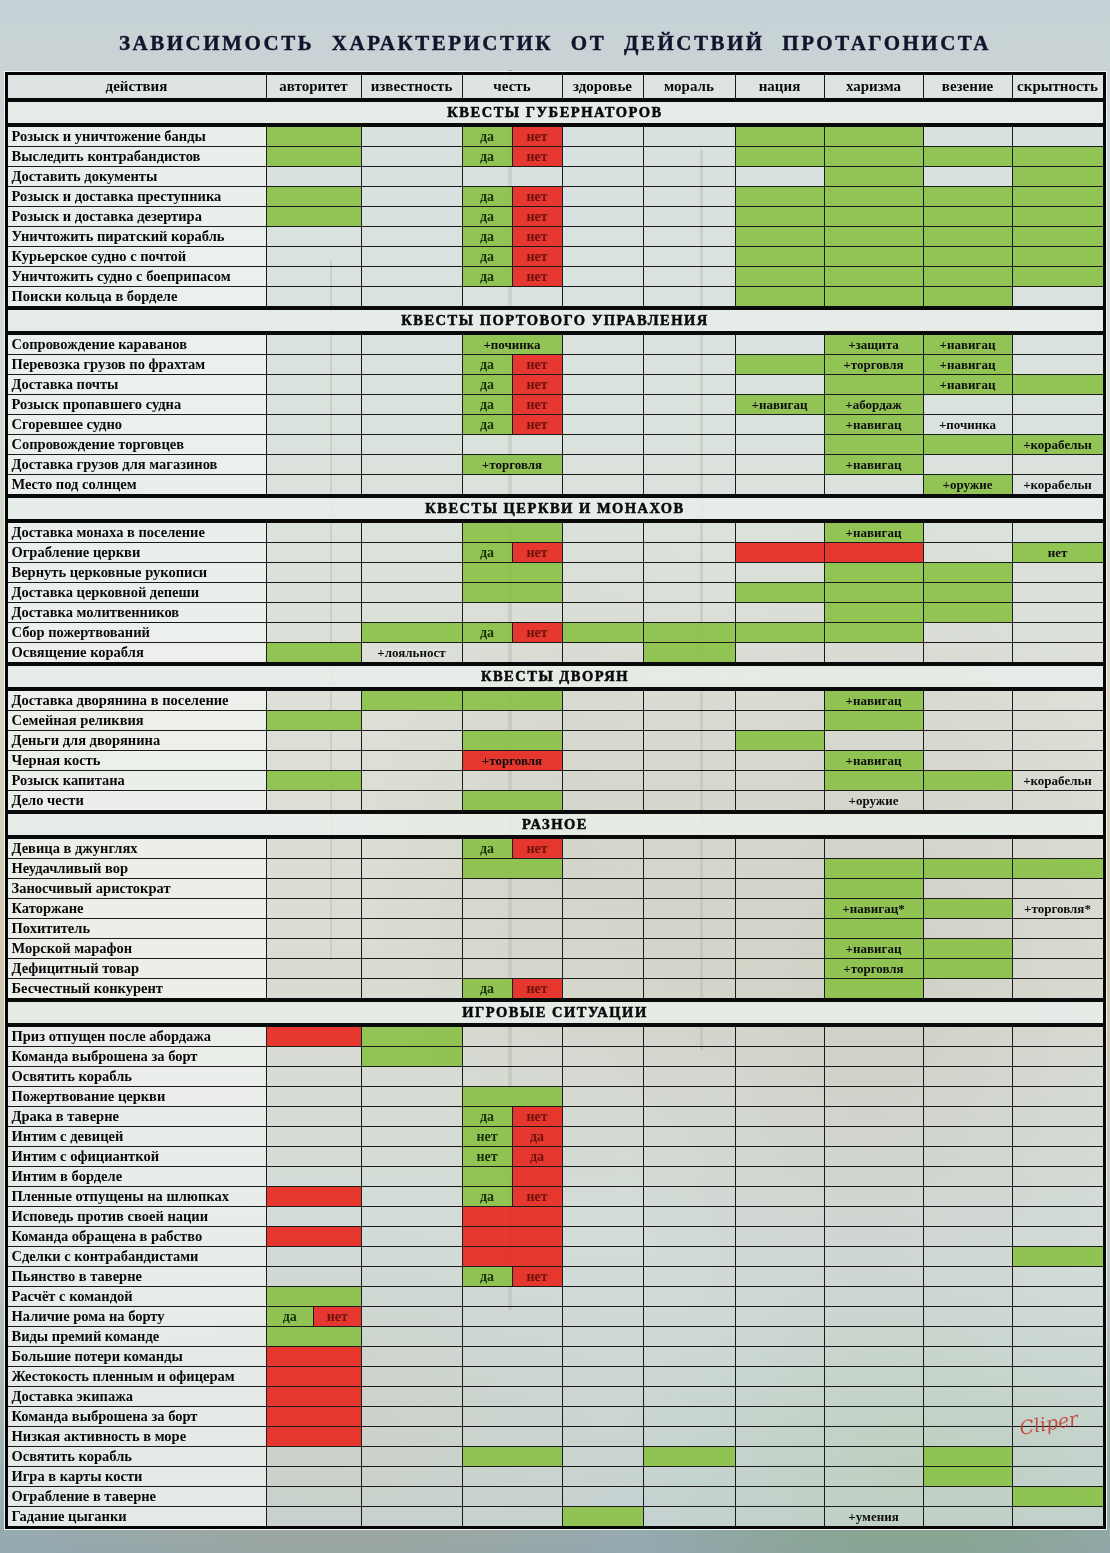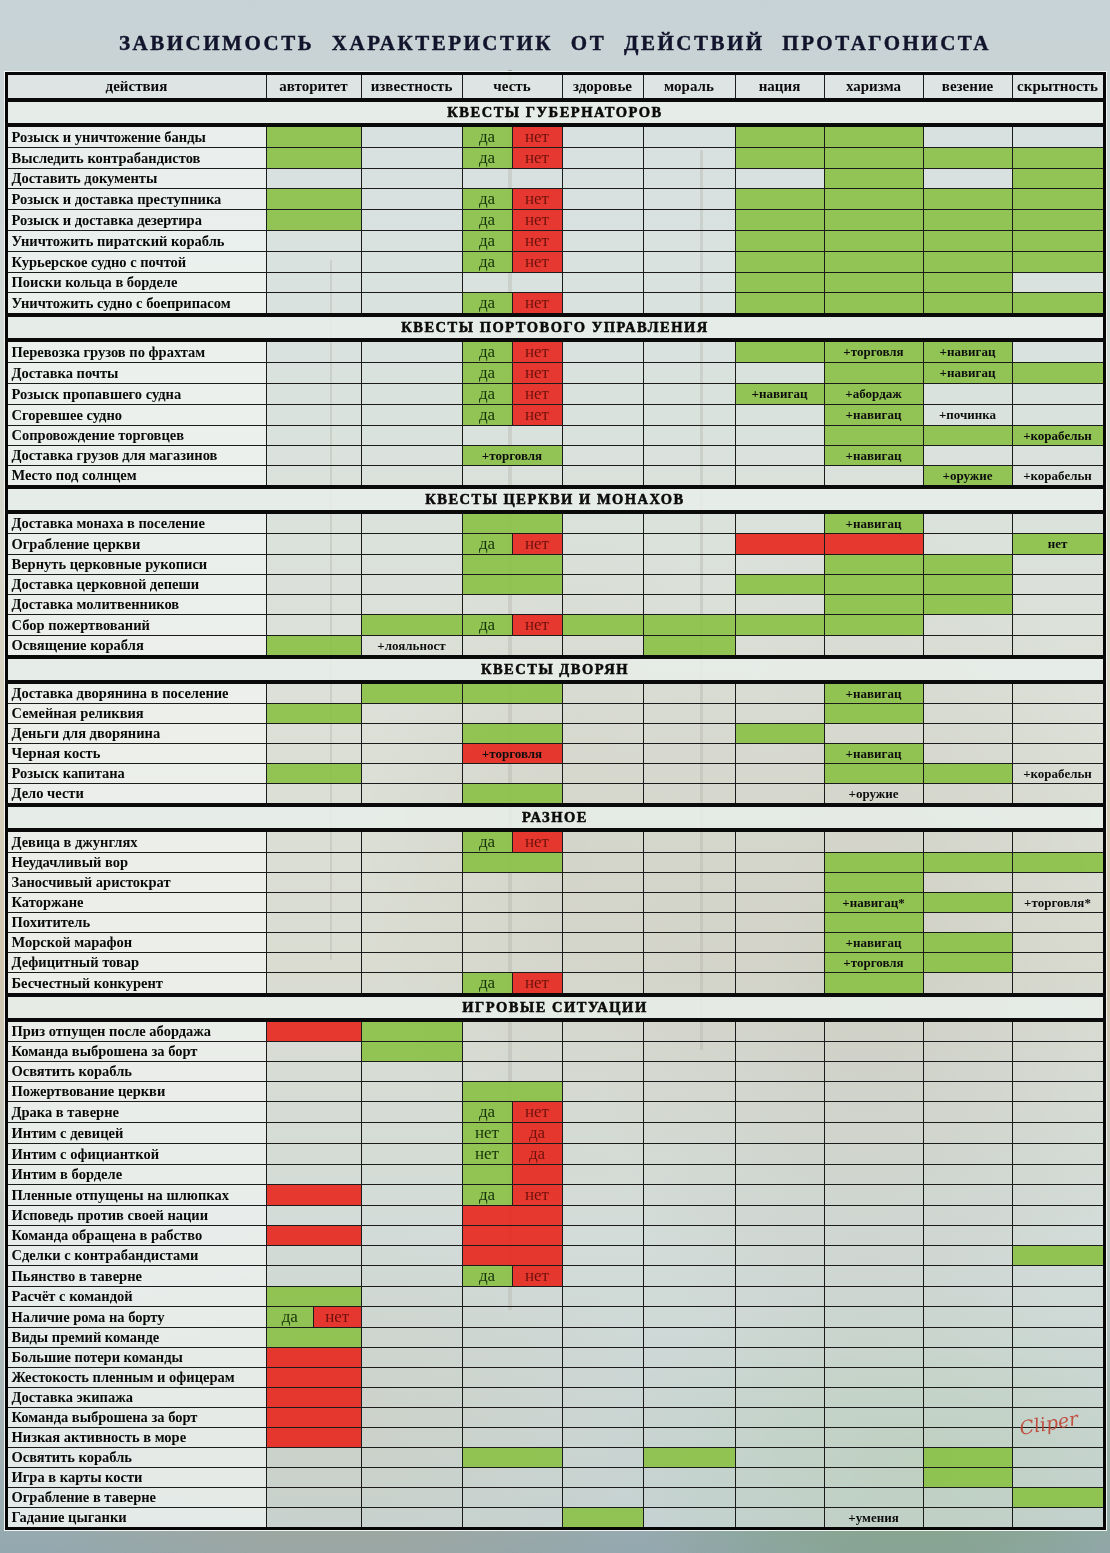--- a/index.html
+++ b/index.html
@@ -60,21 +60,21 @@
     padding-left:4px;white-space:nowrap;
   }
   td.stat{height:19px;background:rgba(221,230,228,.66);}
   td.stat .fill{width:100%;height:100%;display:flex;align-items:center;justify-content:center;
     font-size:13px;font-weight:bold;color:#0d0d0d;white-space:nowrap;}
   .bg-g{background:rgba(139,193,72,.92);}
   .bg-r{background:rgba(231,41,33,.92);}
   .bg-n{background:transparent;}
   .split{display:flex;width:100%;height:100%;}
   .split .half{flex:1;display:flex;align-items:center;justify-content:center;
-    font-size:17px;font-weight:normal;}
+    font-size:14px;font-weight:bold;}
   .split .half.left{border-right:1px solid #1b1b1b;}
   .t-yes{color:#17320a;}
   .t-no{color:#6e120b;}
 
   .signature{
     position:absolute;z-index:3;right:32px;top:1412px;
     font-family:"DejaVu Serif",serif;font-style:italic;
     font-size:19px;color:#c03a2b;transform:rotate(-10deg);opacity:.85;
   }
 </style>
@@ -283,64 +283,82 @@
           <div class="fill bg-g"></div>
         </td>
         <td class="stat">
           <div class="fill bg-g"></div>
         </td>
         <td class="stat">
           <div class="fill bg-g"></div>
         </td>
       </tr>
       <tr>
+        <td class="label">Уничтожить судно с боеприпасом</td>
+        <td class="stat"></td>
+        <td class="stat"></td>
+        <td class="stat">
+          <div class="split">
+            <div class="half left bg-g t-yes">да</div>
+            <div class="half bg-r t-no">нет</div>
+          </div>
+        </td>
+        <td class="stat"></td>
+        <td class="stat"></td>
+        <td class="stat">
+          <div class="fill bg-g"></div>
+        </td>
+        <td class="stat">
+          <div class="fill bg-g"></div>
+        </td>
+        <td class="stat">
+          <div class="fill bg-g"></div>
+        </td>
+        <td class="stat">
+          <div class="fill bg-g"></div>
+        </td>
+      </tr>
+      <tr>
         <td class="label">Поиски кольца в борделе</td>
         <td class="stat"></td>
         <td class="stat"></td>
         <td class="stat"></td>
         <td class="stat"></td>
         <td class="stat"></td>
         <td class="stat">
           <div class="fill bg-g"></div>
         </td>
         <td class="stat">
           <div class="fill bg-g"></div>
         </td>
         <td class="stat">
           <div class="fill bg-g"></div>
         </td>
         <td class="stat"></td>
       </tr>
       <tr>
-        <td class="label">Уничтожить судно с боеприпасом</td>
-        <td class="stat"></td>
-        <td class="stat"></td>
-        <td class="stat">
-          <div class="split">
-            <div class="half left bg-g t-yes">да</div>
-            <div class="half bg-r t-no">нет</div>
-          </div>
-        </td>
-        <td class="stat"></td>
-        <td class="stat"></td>
-        <td class="stat">
-          <div class="fill bg-g"></div>
-        </td>
-        <td class="stat">
-          <div class="fill bg-g"></div>
-        </td>
-        <td class="stat">
-          <div class="fill bg-g"></div>
-        </td>
-        <td class="stat">
-          <div class="fill bg-g"></div>
-        </td>
-      </tr>
-      <tr>
         <td colspan="10" class="section">КВЕСТЫ ПОРТОВОГО УПРАВЛЕНИЯ</td>
+      </tr>
+      <tr>
+        <td class="label">Сопровождение караванов</td>
+        <td class="stat"></td>
+        <td class="stat"></td>
+        <td class="stat">
+          <div class="fill bg-g">+починка</div>
+        </td>
+        <td class="stat"></td>
+        <td class="stat"></td>
+        <td class="stat"></td>
+        <td class="stat">
+          <div class="fill bg-g">+защита</div>
+        </td>
+        <td class="stat">
+          <div class="fill bg-g">+навигац</div>
+        </td>
+        <td class="stat"></td>
       </tr>
       <tr>
         <td class="label">Перевозка грузов по фрахтам</td>
         <td class="stat"></td>
         <td class="stat"></td>
         <td class="stat">
           <div class="split">
             <div class="half left bg-g t-yes">да</div>
             <div class="half bg-r t-no">нет</div>
           </div>

